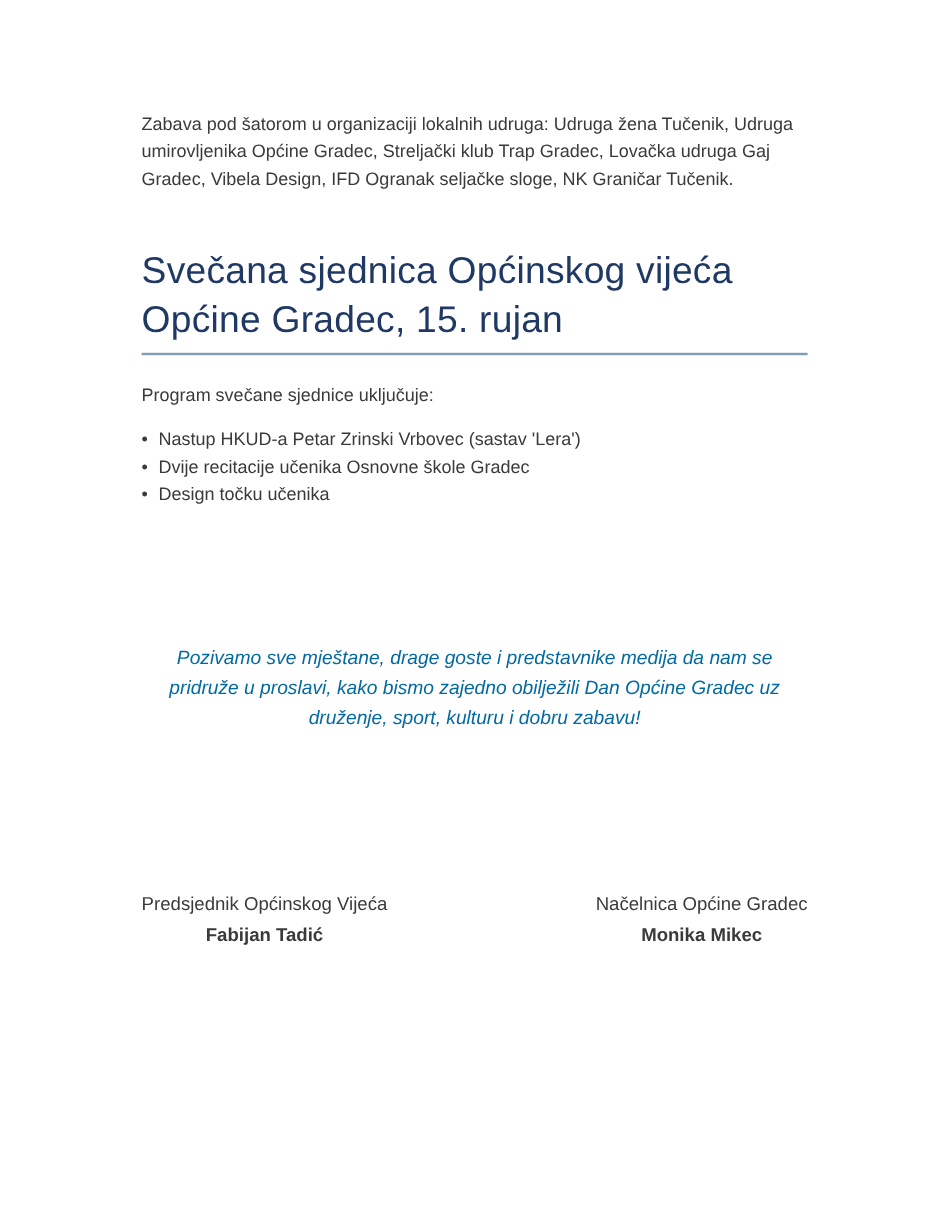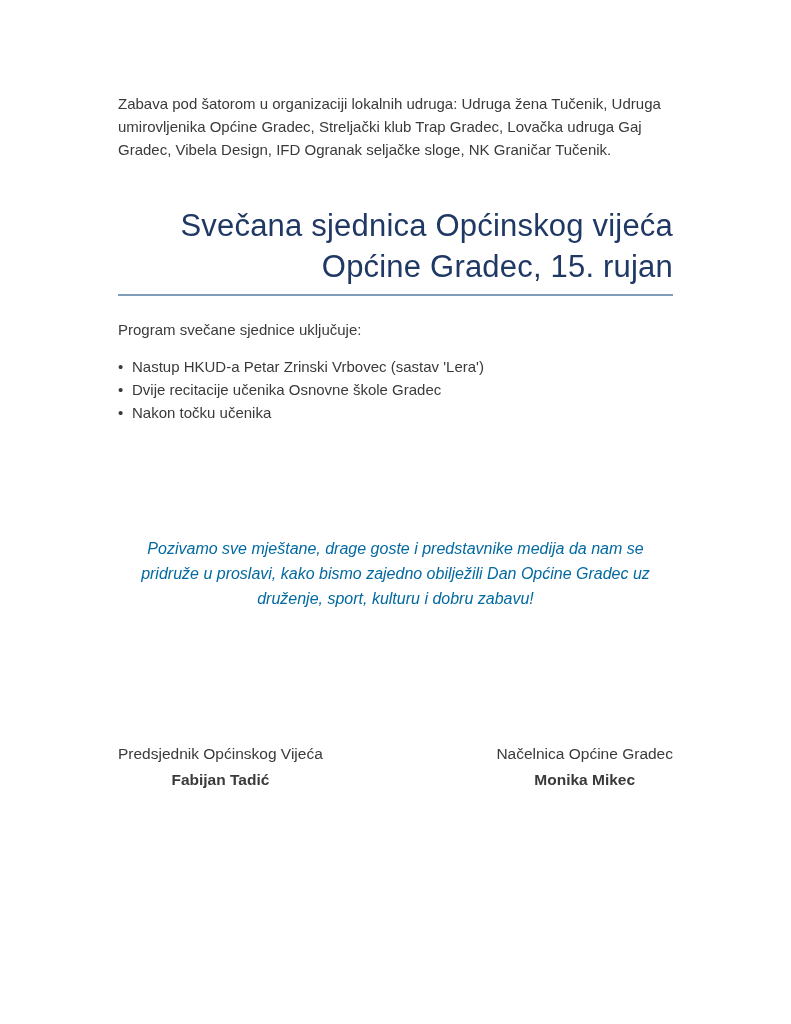--- a/index.html
+++ b/index.html
@@ -25,21 +25,20 @@
   .doc-title {
     font-size: 31px;
     font-weight: 400;
     line-height: 41px;
     color: #1f3864;
     margin-top: 44px;
     padding-bottom: 7px;
     border-bottom: 2px solid #7f9db9;
     margin-bottom: 22px;
     letter-spacing: 0.2px;
-    text-align: right;
   }
   .program-list {
     list-style: none;
     margin: 0 0 6px 0;
   }
   .program-list li {
     display: flex;
     font-size: 15px;
     line-height: 23px;
   }
@@ -87,21 +86,21 @@
     <li>
       <span class="bullet">•</span>
       <span>Nastup HKUD-a Petar Zrinski Vrbovec (sastav 'Lera')</span>
     </li>
     <li>
       <span class="bullet">•</span>
       <span>Dvije recitacije učenika Osnovne škole Gradec</span>
     </li>
     <li>
       <span class="bullet">•</span>
-      <span>Nakon točku učenika</span>
+      <span>Design točku učenika</span>
     </li>
   </ul>
 
 
   <p class="invitation">Pozivamo sve mještane, drage goste i predstavnike medija da nam se pridruže u proslavi, kako bismo zajedno obilježili Dan Općine Gradec uz druženje, sport, kulturu i dobru zabavu!</p>
 
   <div class="signatures">
     <div class="sig-block">
       <div>Predsjednik Općinskog Vijeća</div>
       <div class="sig-name">Fabijan Tadić</div>

